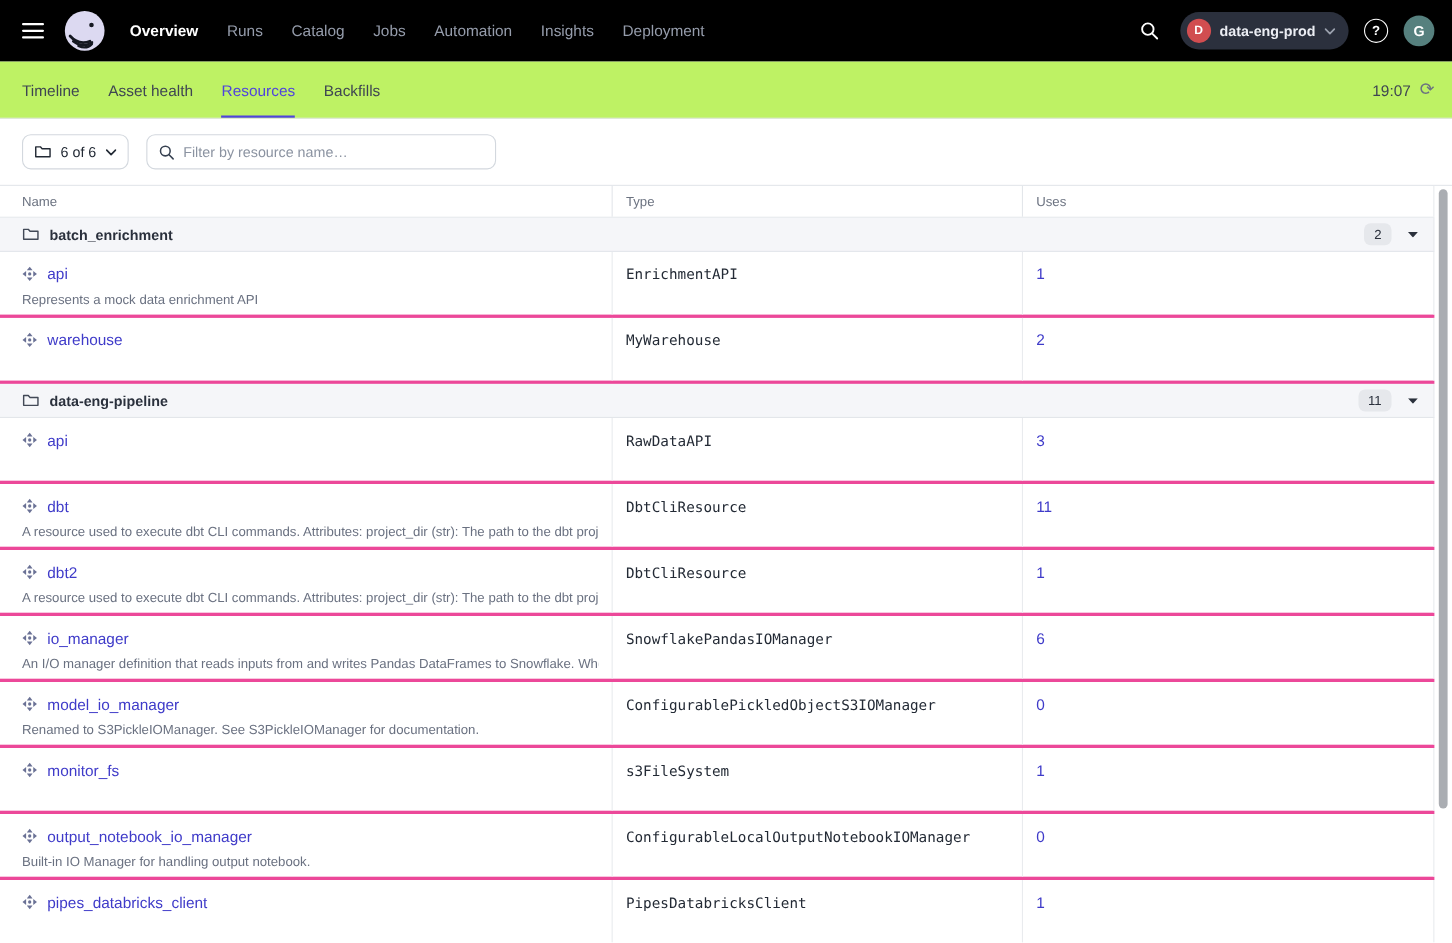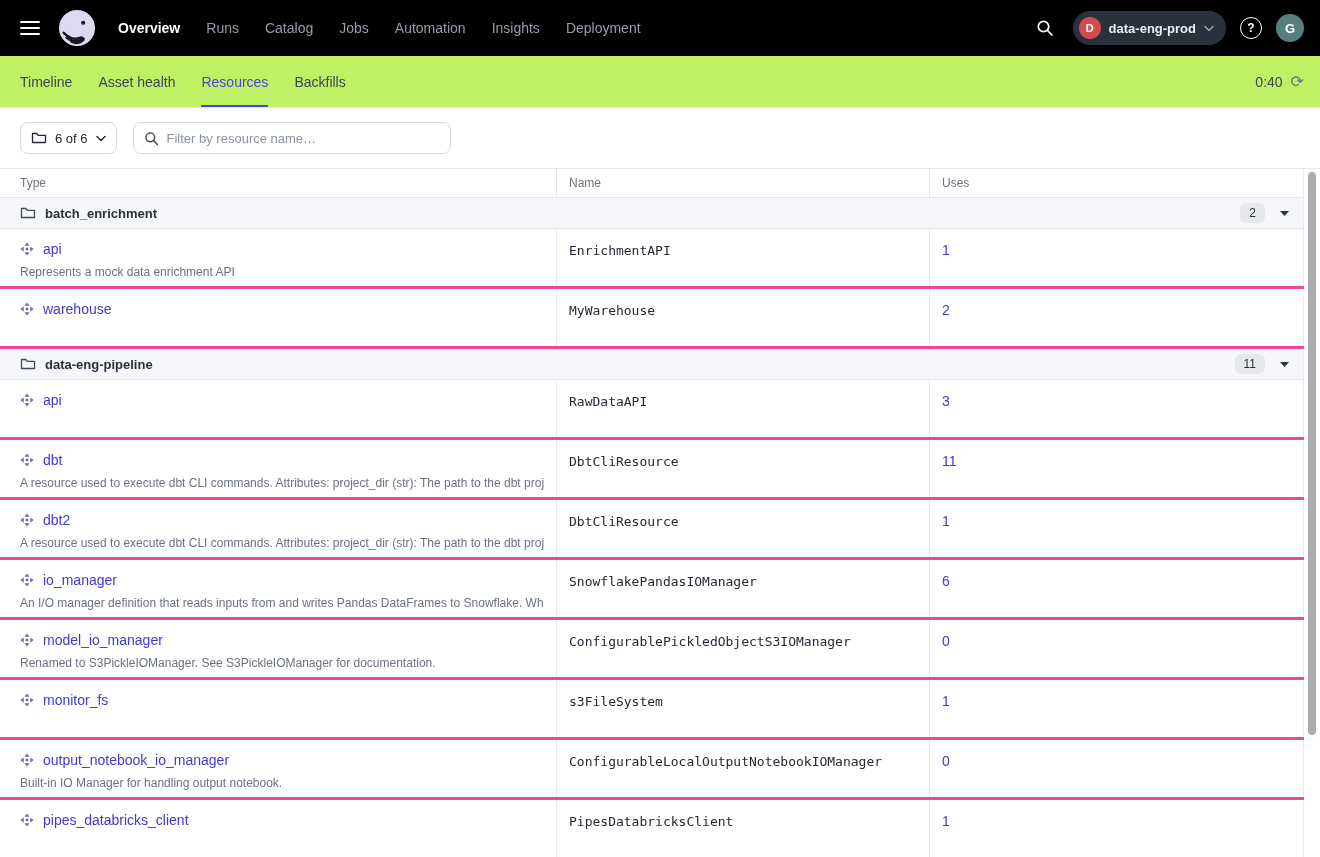--- a/index.html
+++ b/index.html
@@ -108,21 +108,21 @@
       <div class="avatar">G</div>
     </div>
   </div>
 
   <div class="tabbar">
     <div class="tab">Timeline</div>
     <div class="tab">Asset health</div>
     <div class="tab active">Resources</div>
     <div class="tab">Backfills</div>
     <div class="refresh-zone">
-      <span class="timer">0:40</span>
+      <span class="timer">19:07</span>
       <span class="refresh-icon">⟳</span>
     </div>
   </div>
 
   <div class="toolbar">
     <div class="repo-pill">
       <svg width="16" height="14" viewBox="0 0 16 14">
           <path d="M1.5 2.5 h4.2 l1.6 1.8 h7.2 v7.2 h-13 z" stroke="#232a35" stroke-width="1.3" fill="none" stroke-linejoin="round"></path>
         </svg>
       <span class="repo-pill-label">6 of 6</span>
@@ -134,22 +134,22 @@
       <svg width="15" height="15" viewBox="0 0 15 15">
           <circle cx="6.3" cy="6.3" r="4.4" stroke="#374151" stroke-width="1.4" fill="none"></circle>
           <line x1="9.7" y1="9.7" x2="13.4" y2="13.4" stroke="#374151" stroke-width="1.4" stroke-linecap="round"></line>
         </svg>
       <input type="text" placeholder="Filter by resource name…" style="">
     </div>
   </div>
 
   <div class="table-wrap">
     <div class="grid3 header-row">
+      <div class="hcell">Name</div>
       <div class="hcell">Type</div>
-      <div class="hcell">Name</div>
       <div class="hcell">Uses</div>
     </div>
 
     <div class="group-row">
       <svg width="16" height="14" viewBox="0 0 16 14">
           <path d="M1.5 2.5 h4.2 l1.6 1.8 h7.2 v7.2 h-13 z" stroke="#424957" stroke-width="1.3" fill="none" stroke-linejoin="round"></path>
         </svg>
       <span class="group-name">batch_enrichment</span>
       <span class="badge">2</span>
       <span class="caret">

